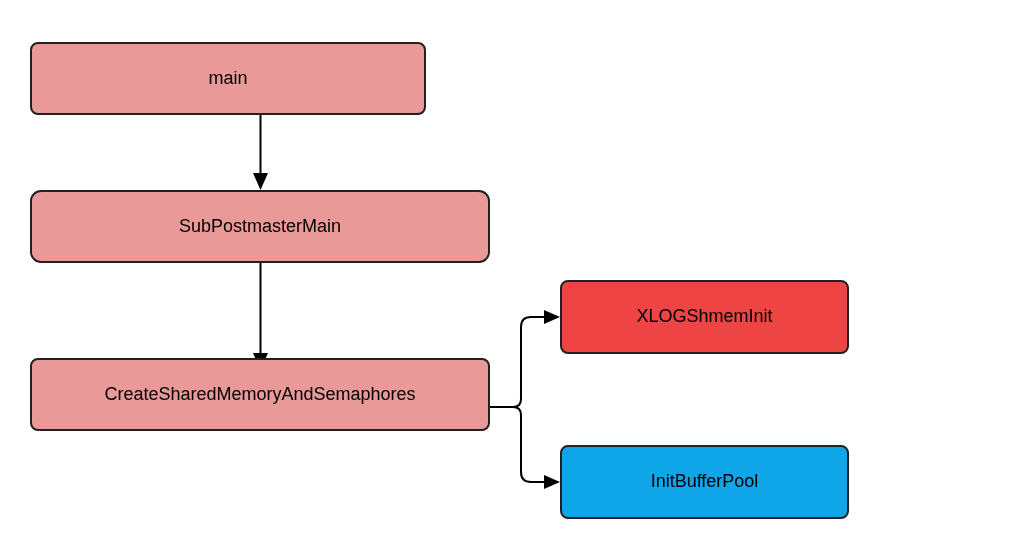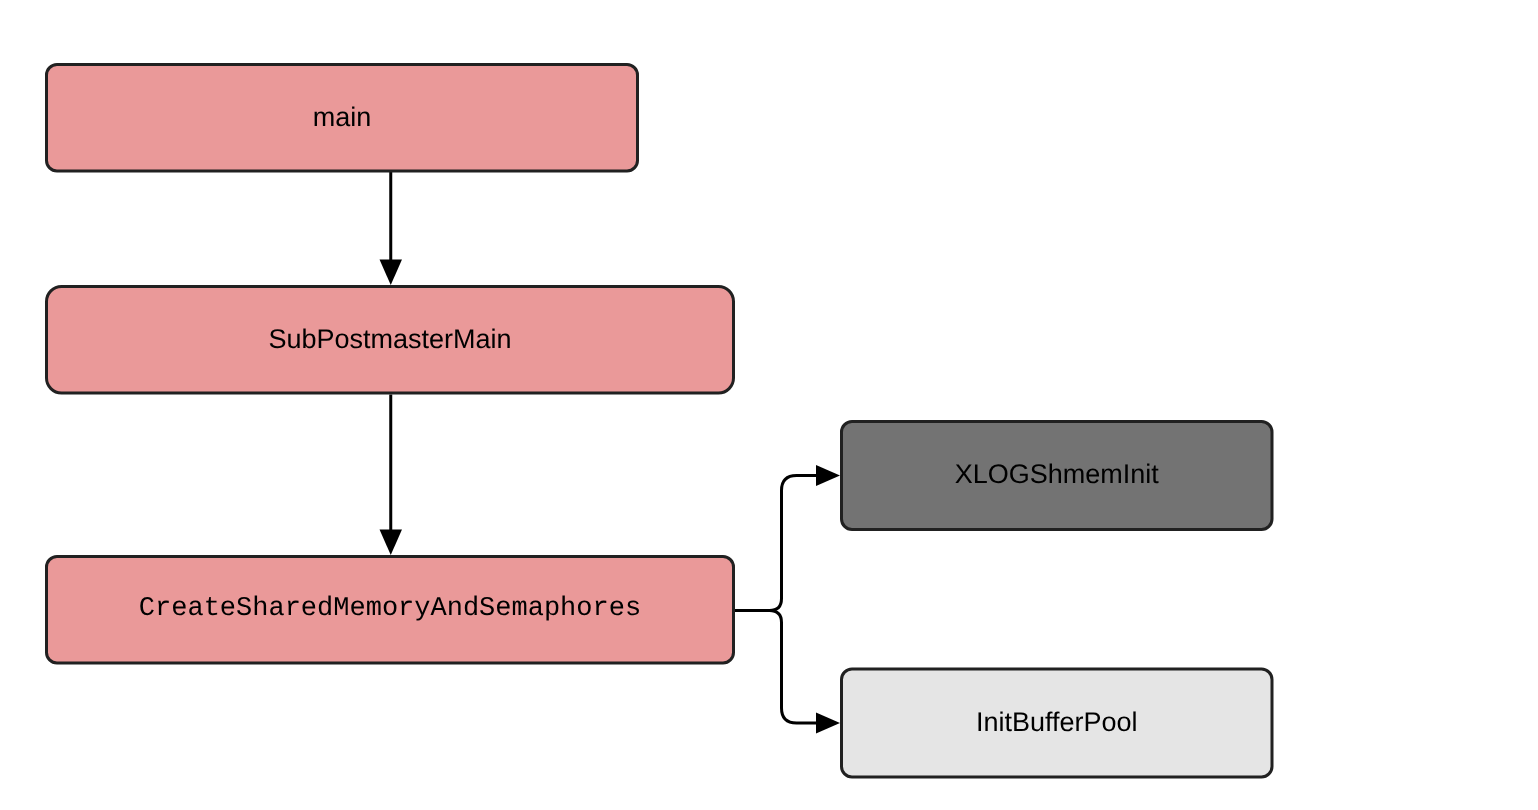--- a/index.html
+++ b/index.html
@@ -30,26 +30,26 @@
     border-radius: 8px;
     display: flex;
     align-items: center;
     justify-content: center;
     font-size: 18px;
     color: #000000;
     text-align: center;
     line-height: 1.2;
   }
   .node-pink  { background: #EA9999; }
-  .node-blue  { background: #737373; }
-  .node-green { background: #e5e5e5; }
+  .node-blue  { background: #ef4444; }
+  .node-green { background: #0ea5e9; }
 
   .node-main            { left: 30px;  top: 30px;  width: 396px; height: 73px; margin-top: 12px; }
   .node-subpostmaster   { left: 30px;  top: 190px; width: 460px; height: 73px; border-radius: 11px; }
-  .node-createshared    { left: 30px;  top: 370px; width: 460px; height: 73px; font-family: Liberation Mono, monospace; }
+  .node-createshared    { left: 30px;  top: 358px; width: 460px; height: 73px; }
   .node-xlogshmeminit   { left: 560px; top: 280px; width: 289px; height: 74px; }
   .node-initbufferpool  { left: 560px; top: 445px; width: 289px; height: 74px; }
 </style>
 </head>
 <body>
 
 <div class="canvas">
 
   <svg class="edges-layer" width="1025" height="540" viewBox="0 0 1025 540" xmlns="http://www.w3.org/2000/svg">
 

